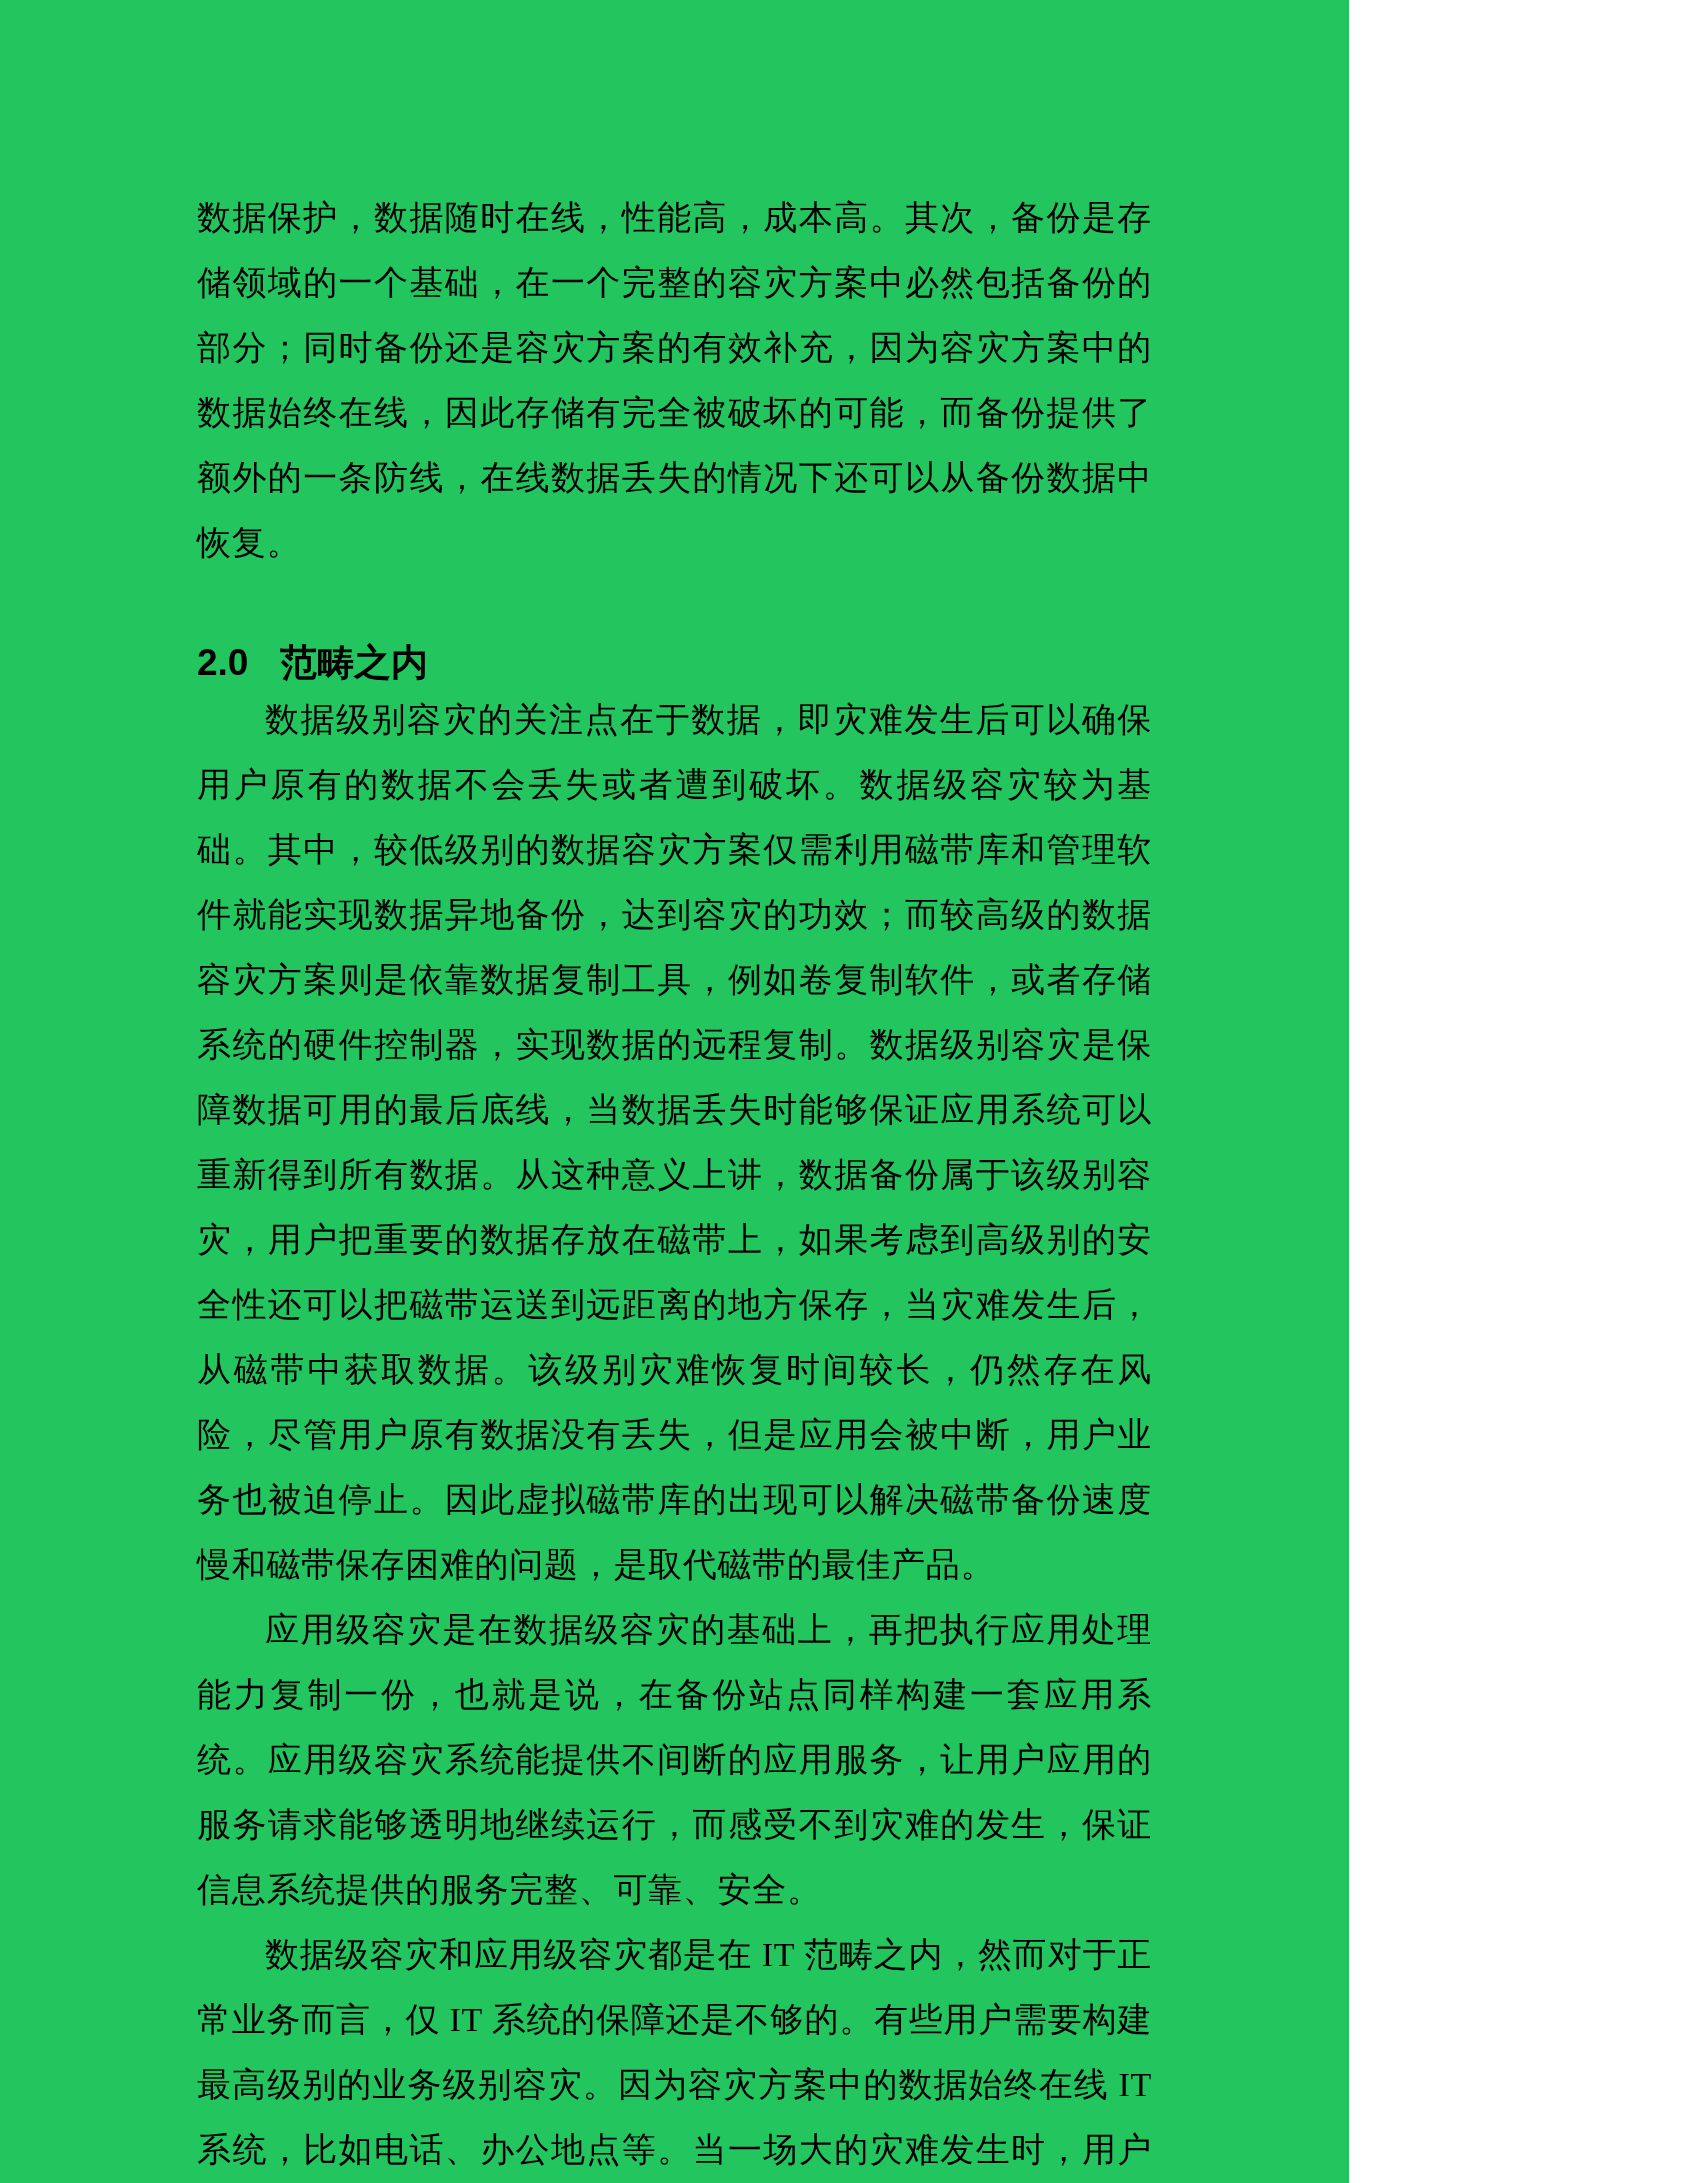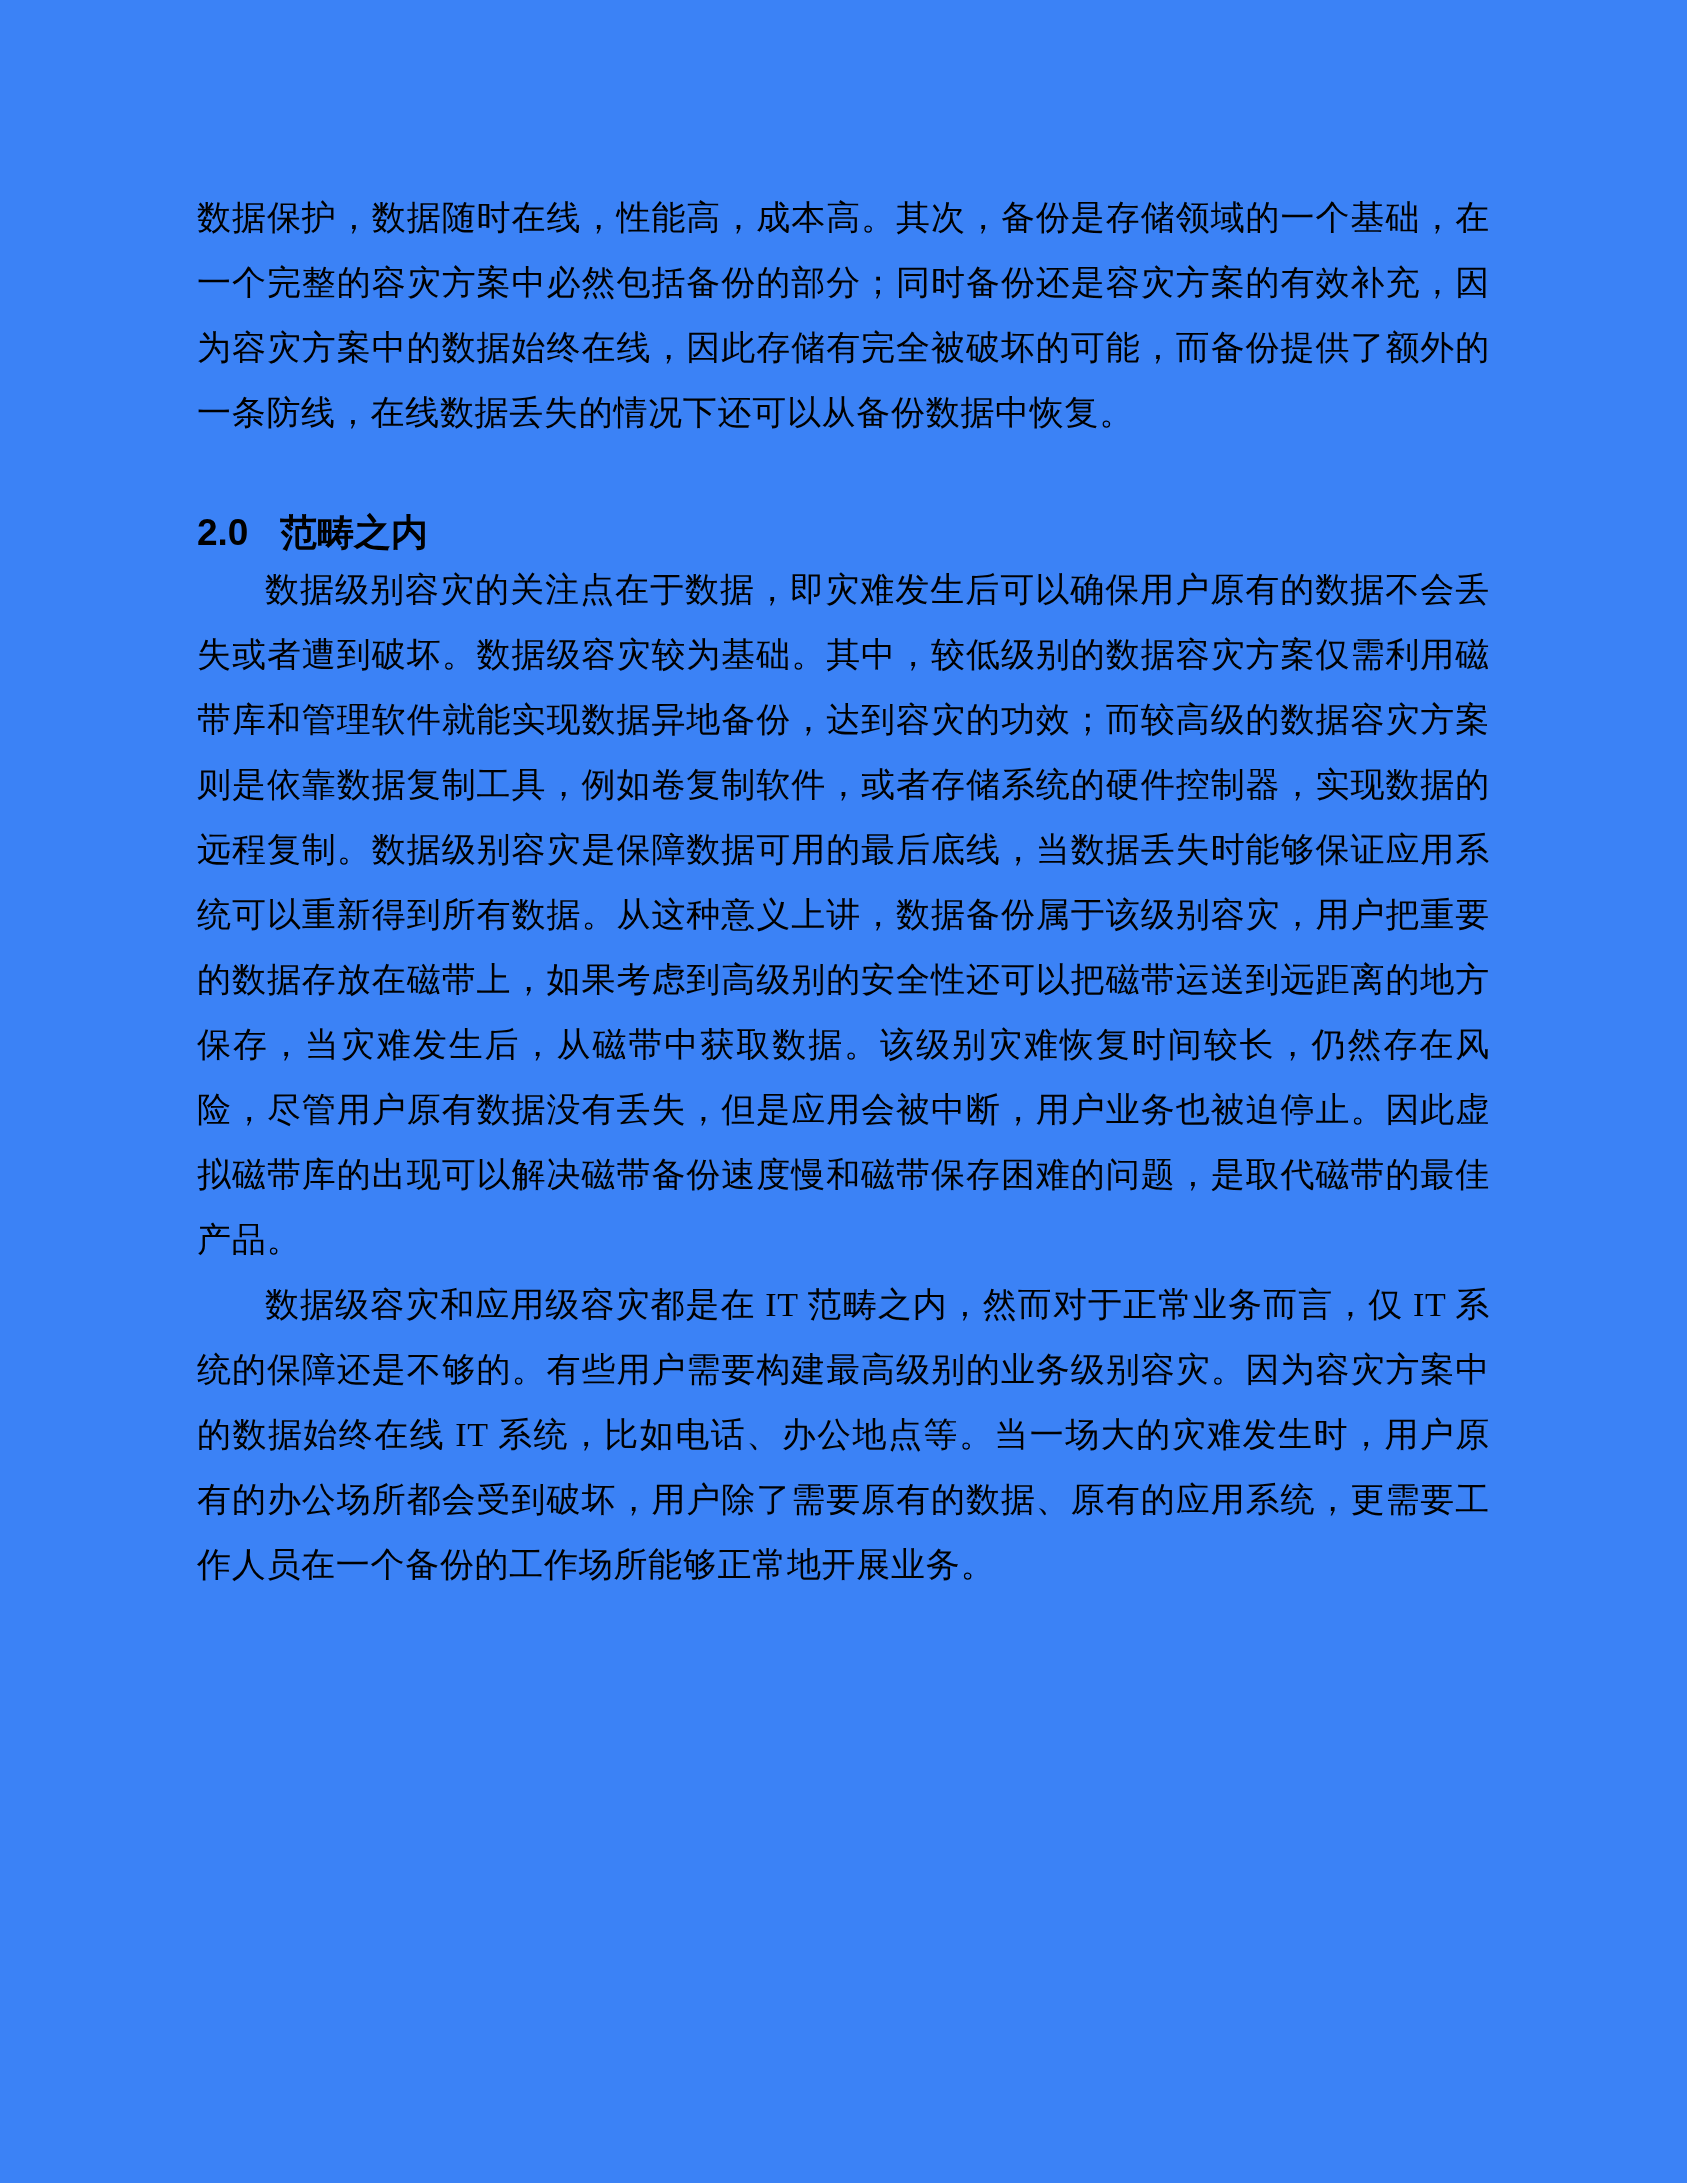--- a/index.html
+++ b/index.html
@@ -2,23 +2,23 @@
 <html style="font-size:11px"><head>
 <meta charset="utf-8">
 <style>
   html, body {
     margin: 0;
     padding: 0;
     background: #ffffff;
   }
   .page {
     position: relative;
-    width: 1687px;
+    width: 1349px;
     height: 2183px;
-    background: #3b82f6;
+    background: #22c55e;
     box-sizing: border-box;
     padding: 185px 197px 0 197px;
     overflow: hidden;
   }
   .body-text {
     font-family: "Liberation Serif", "DejaVu Serif", serif;
     font-size: 34px;
     line-height: 65px;
     color: #000000;
     text-align: justify;
@@ -47,17 +47,18 @@
 
   <p class="body-text">数据保护，数据随时在线，性能高，成本高。其次，备份是存储领域的一个基础，在一个完整的容灾方案中必然包括备份的部分；同时备份还是容灾方案的有效补充，因为容灾方案中的数据始终在线，因此存储有完全被破坏的可能，而备份提供了额外的一条防线，在线数据丢失的情况下还可以从备份数据中恢复。</p>
 
   <h2 class="section-heading">
     <span class="heading-number">2.0</span><span>范畴之内</span>
   </h2>
 
 
   <p class="body-text indent">数据级别容灾的关注点在于数据，即灾难发生后可以确保用户原有的数据不会丢失或者遭到破坏。数据级容灾较为基础。其中，较低级别的数据容灾方案仅需利用磁带库和管理软件就能实现数据异地备份，达到容灾的功效；而较高级的数据容灾方案则是依靠数据复制工具，例如卷复制软件，或者存储系统的硬件控制器，实现数据的远程复制。数据级别容灾是保障数据可用的最后底线，当数据丢失时能够保证应用系统可以重新得到所有数据。从这种意义上讲，数据备份属于该级别容灾，用户把重要的数据存放在磁带上，如果考虑到高级别的安全性还可以把磁带运送到远距离的地方保存，当灾难发生后，从磁带中获取数据。该级别灾难恢复时间较长，仍然存在风险，尽管用户原有数据没有丢失，但是应用会被中断，用户业务也被迫停止。因此虚拟磁带库的出现可以解决磁带备份速度慢和磁带保存困难的问题，是取代磁带的最佳产品。</p>
 
+  <p class="body-text indent">应用级容灾是在数据级容灾的基础上，再把执行应用处理能力复制一份，也就是说，在备份站点同样构建一套应用系统。应用级容灾系统能提供不间断的应用服务，让用户应用的服务请求能够透明地继续运行，而感受不到灾难的发生，保证信息系统提供的服务完整、可靠、安全。</p>
 
   <p class="body-text indent">数据级容灾和应用级容灾都是在 IT 范畴之内，然而对于正常业务而言，仅 IT 系统的保障还是不够的。有些用户需要构建最高级别的业务级别容灾。因为容灾方案中的数据始终在线 IT 系统，比如电话、办公地点等。当一场大的灾难发生时，用户原有的办公场所都会受到破坏，用户除了需要原有的数据、原有的应用系统，更需要工作人员在一个备份的工作场所能够正常地开展业务。</p>
 
 </div>
 
 
 </body></html>

